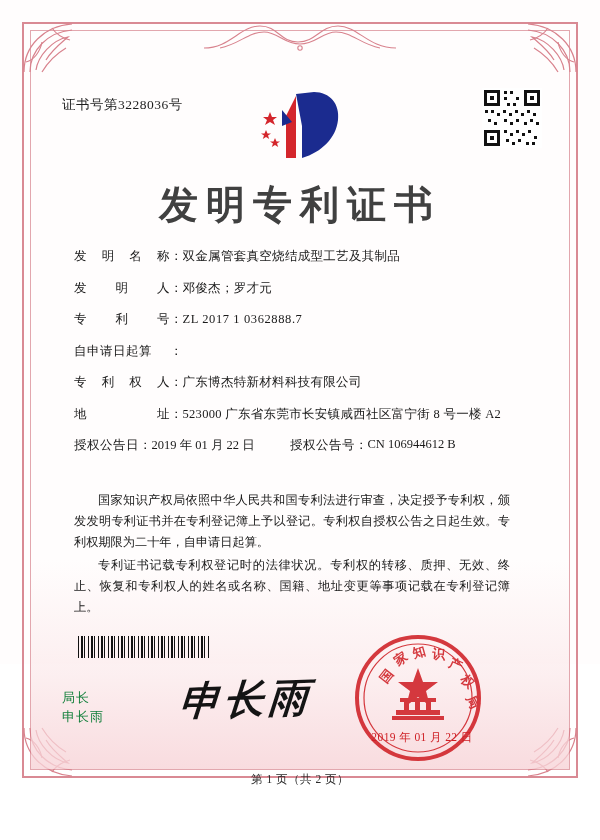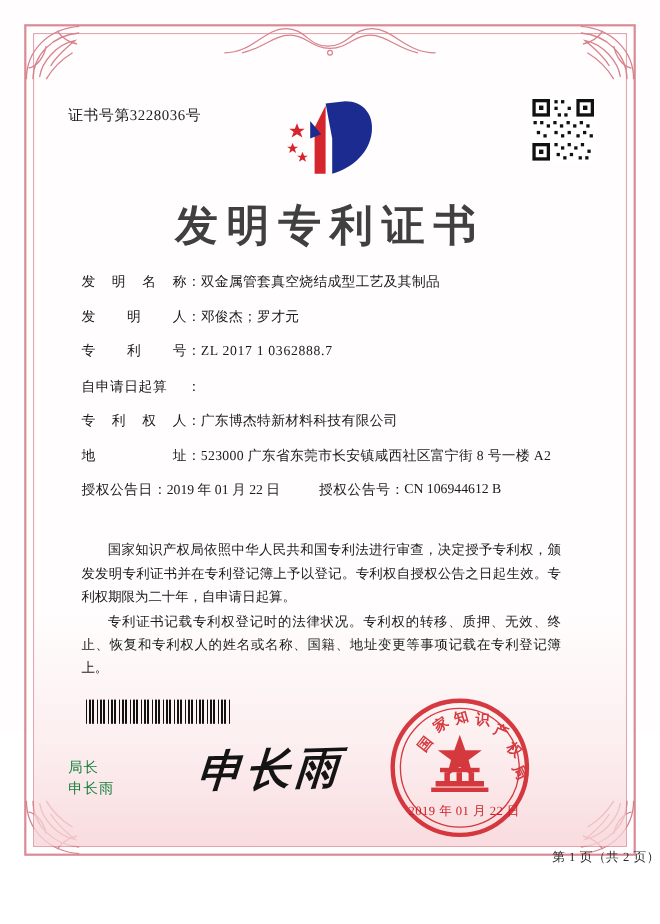--- a/index.html
+++ b/index.html
@@ -231,21 +231,21 @@
     text-align: center;
     font-size: 11.5px;
     color: #cf2026;
     letter-spacing: 0.4px;
   }
 
   .page-num {
     position: absolute;
     left: 0; right: 0;
     top: 772px;
-    text-align: right;
+    text-align: center;
     font-size: 11.5px;
     color: #2a2a2a;
     letter-spacing: 0.5px;
   }
   .footer-note {
     position: absolute;
     left: 0; right: 0;
     top: 806px;
     text-align: center;
     font-size: 11.5px;

